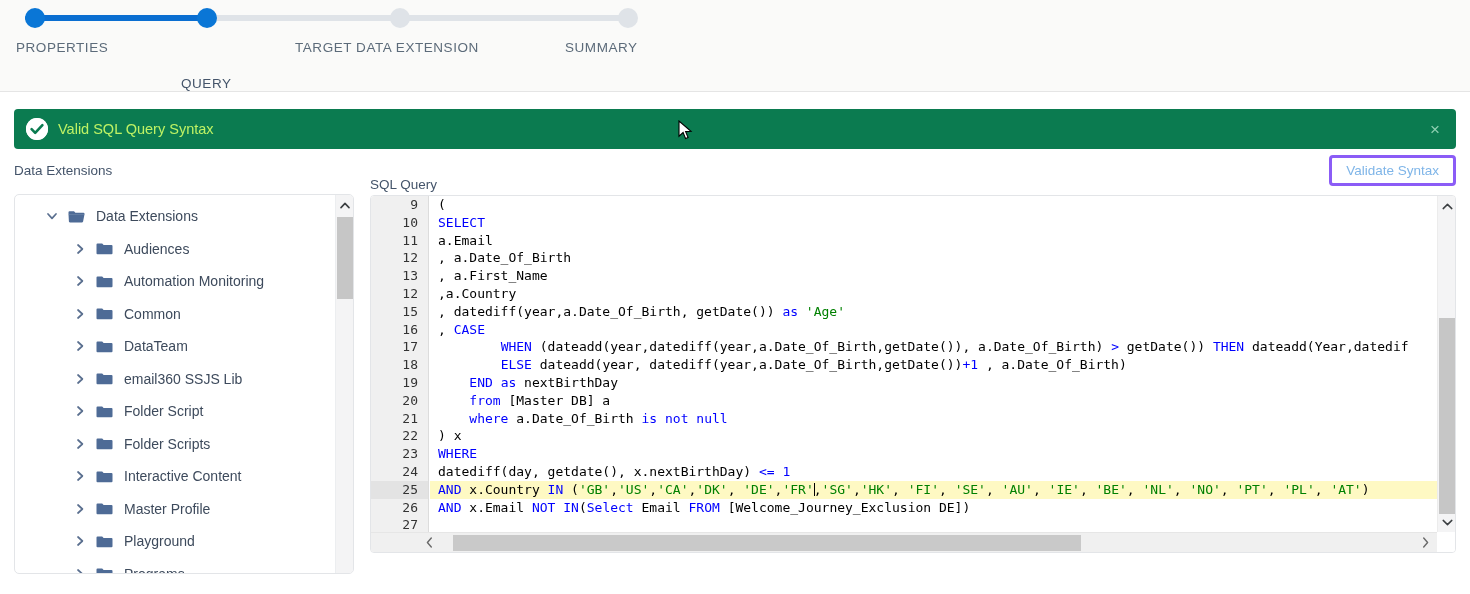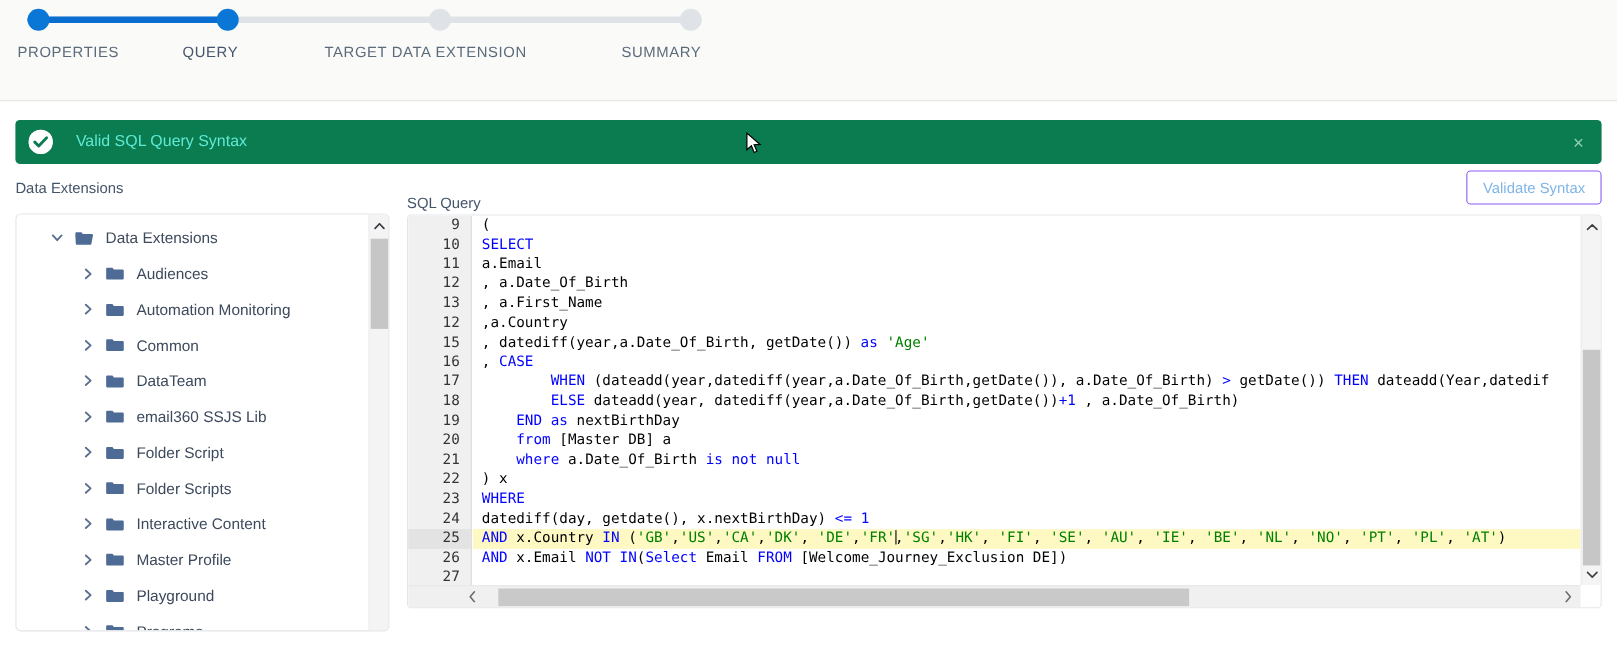--- a/index.html
+++ b/index.html
@@ -64,22 +64,22 @@
   }
   .banner-check {
     width: 22px; height: 22px;
     border-radius: 50%;
     background: #ffffff;
     display: flex; align-items: center; justify-content: center;
     flex: 0 0 auto;
   }
   .banner-check svg { display: block; }
   .banner-text {
-    margin-left: 21px;
-    color: #5eead4;
+    margin-left: 10px;
+    color: #bef264;
     font-size: 14.5px;
   }
   .banner-close {
     position: absolute;
     right: 10px; top: 50%;
     transform: translateY(-50%);
     width: 22px; height: 22px;
     display: flex; align-items: center; justify-content: center;
     color: #8fd0b2;
     font-size: 17px;
@@ -183,21 +183,21 @@
     position: relative;
     height: 46px;
   }
   .right-head .panel-label { position: absolute; left: 0; top: 14px; }
   .validate-btn {
     position: absolute;
     right: 0; top: 6px;
     height: 31px;
     padding: 0 14px;
     background: #ffffff;
-    border: 1px solid #8b5cf6;
+    border: 3px solid #8b5cf6;
     border-radius: 4px;
     color: #7fb5e8;
     font-size: 13.5px;
     font-family: "Liberation Sans", sans-serif;
     cursor: pointer;
   }
 
   
   .editor {
     position: relative;
@@ -315,21 +315,21 @@
 <div class="wizard">
   <div class="wizard-track"></div>
   <div class="wizard-track-fill"></div>
 
   <div class="step-dot done" style="left:25px;"></div>
   <div class="step-dot done" style="left:197px;"></div>
   <div class="step-dot" style="left:390px;"></div>
   <div class="step-dot" style="left:618px;"></div>
 
   <div class="step-label" style="left:16px;">PROPERTIES</div>
-  <div class="step-label current" style="left:166px;">QUERY</div>
+  <div class="step-label current" style="left:181px;margin-top:36px;">QUERY</div>
   <div class="step-label" style="left:295px;">TARGET DATA EXTENSION</div>
   <div class="step-label" style="left:565px;">SUMMARY</div>
 </div>
 
 <div class="banner">
   <span class="banner-check">
     <svg width="22" height="22" viewBox="0 0 22 22">
       <circle cx="11" cy="11" r="11" fill="#ffffff"></circle>
       <path d="M5.6 11.2 L9.2 14.8 L16.4 7.2" stroke="#0b7b50" stroke-width="2.6" fill="none" stroke-linecap="round" stroke-linejoin="round"></path>
     </svg>

